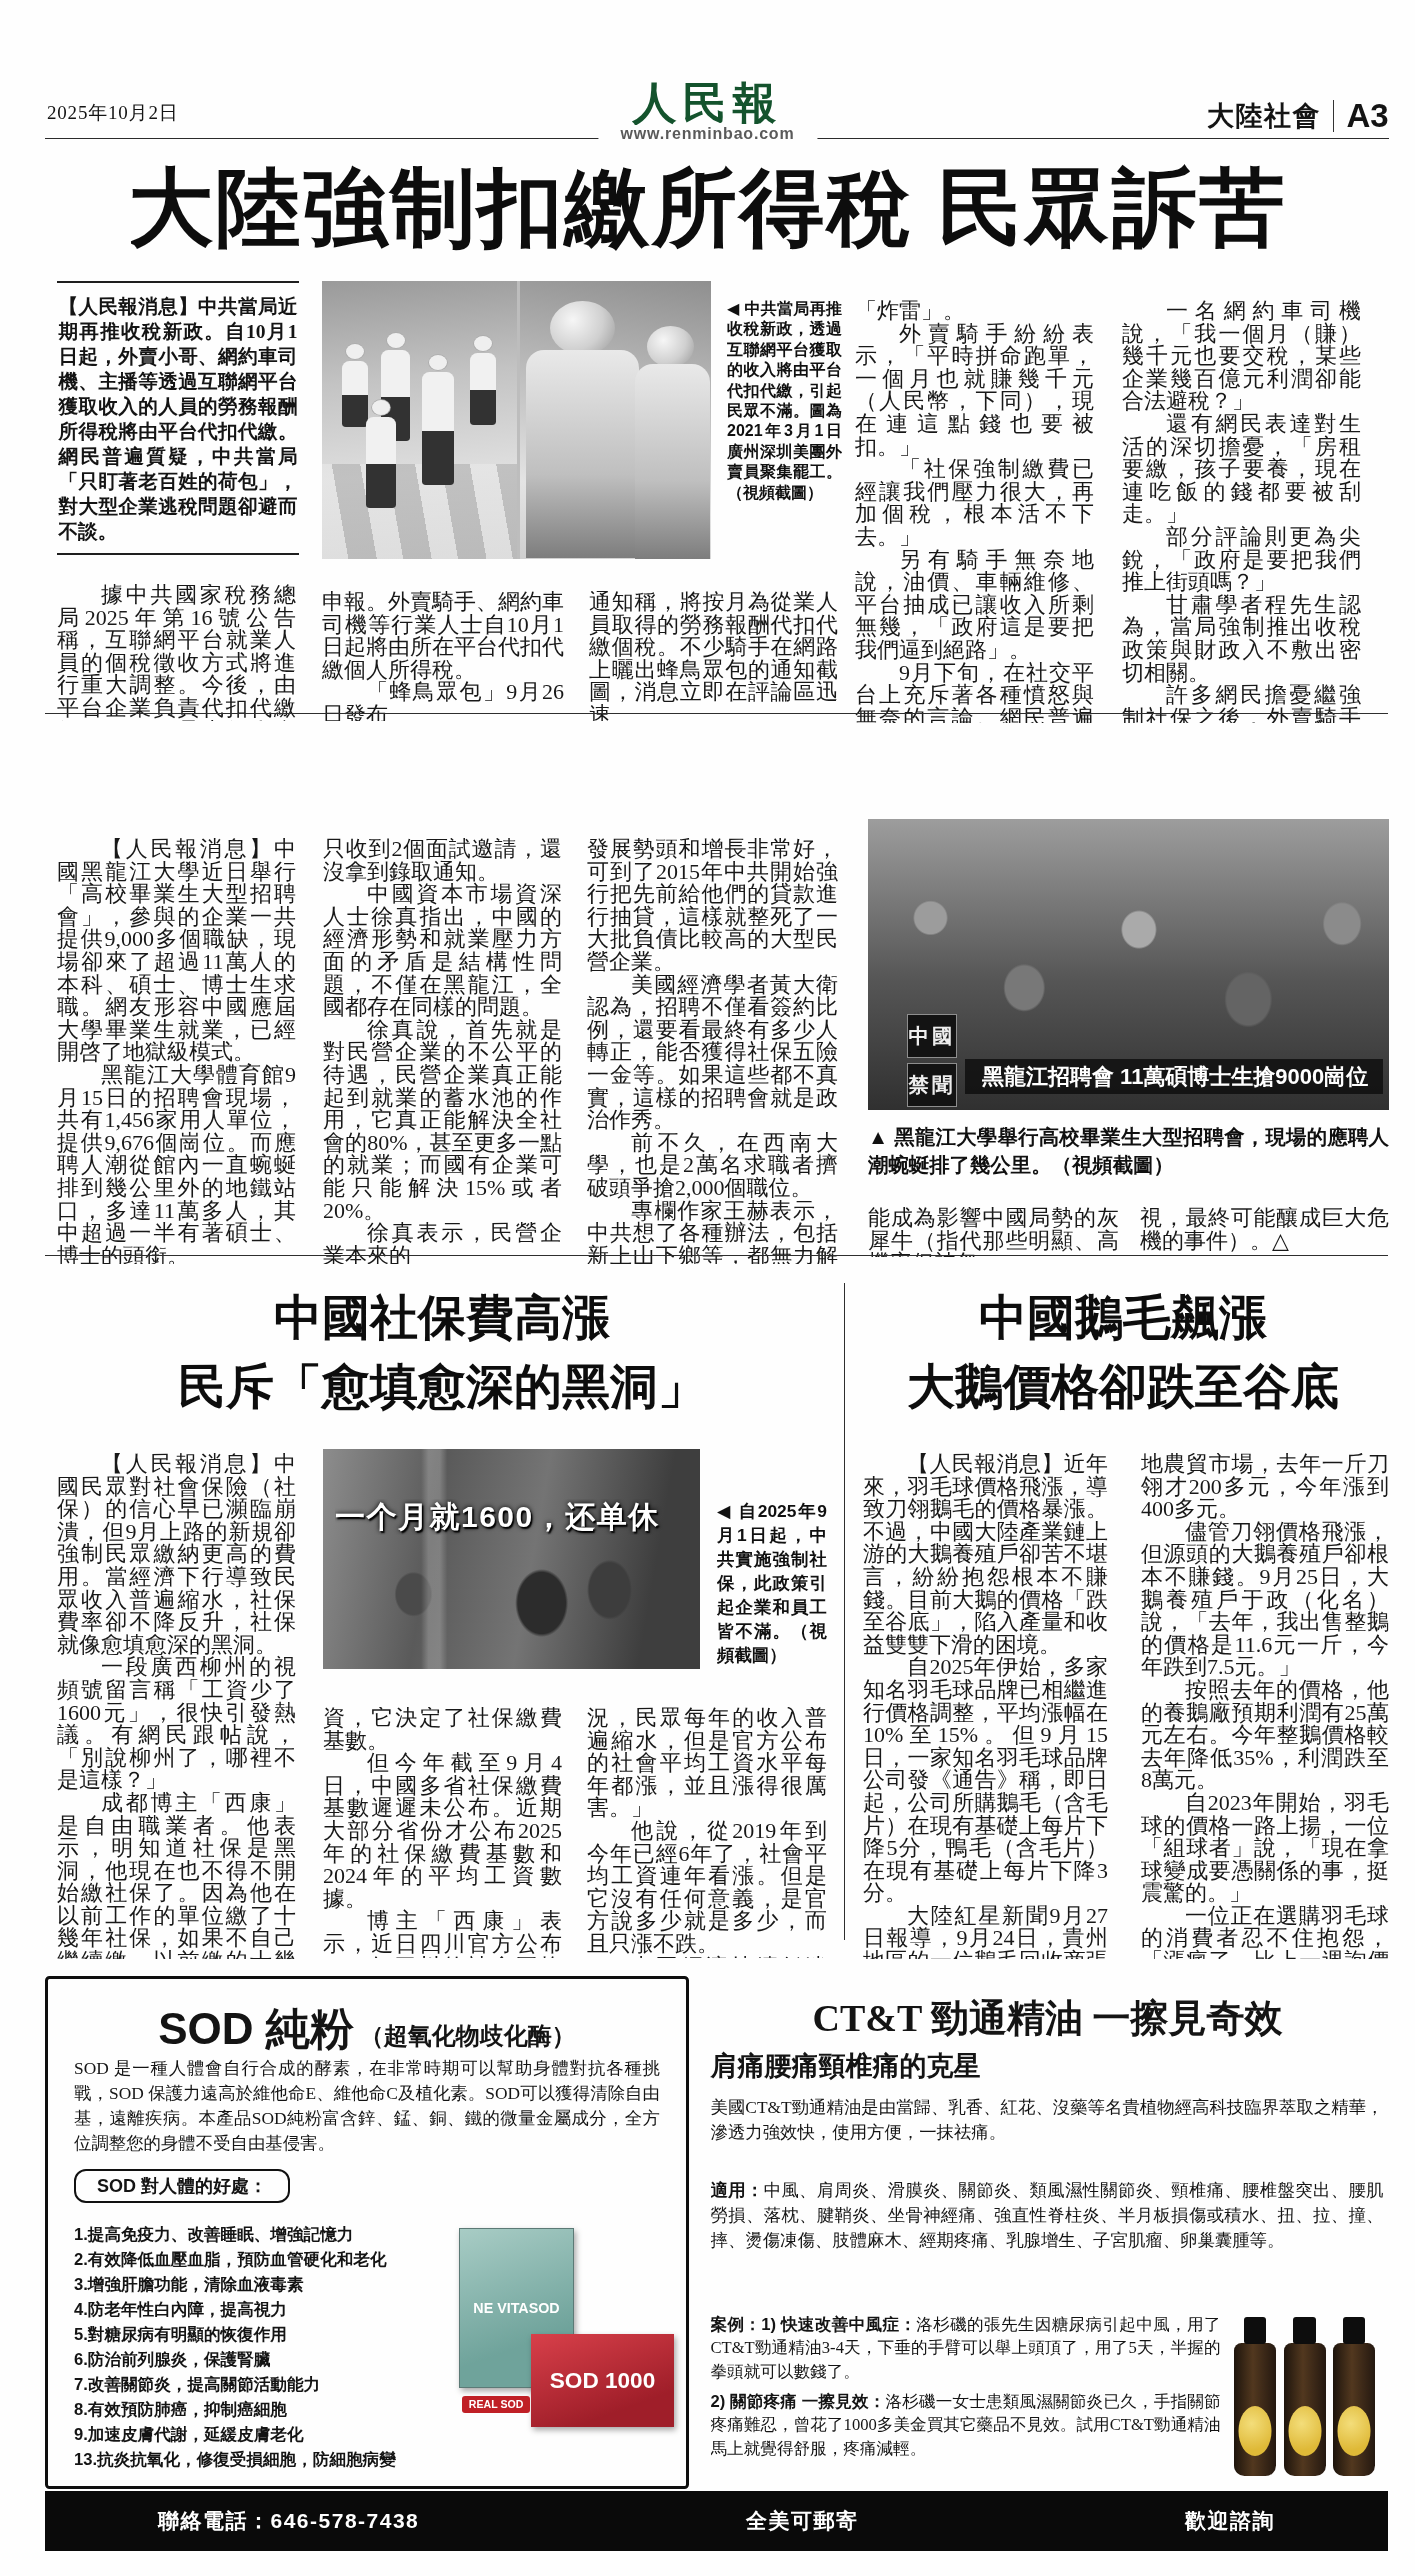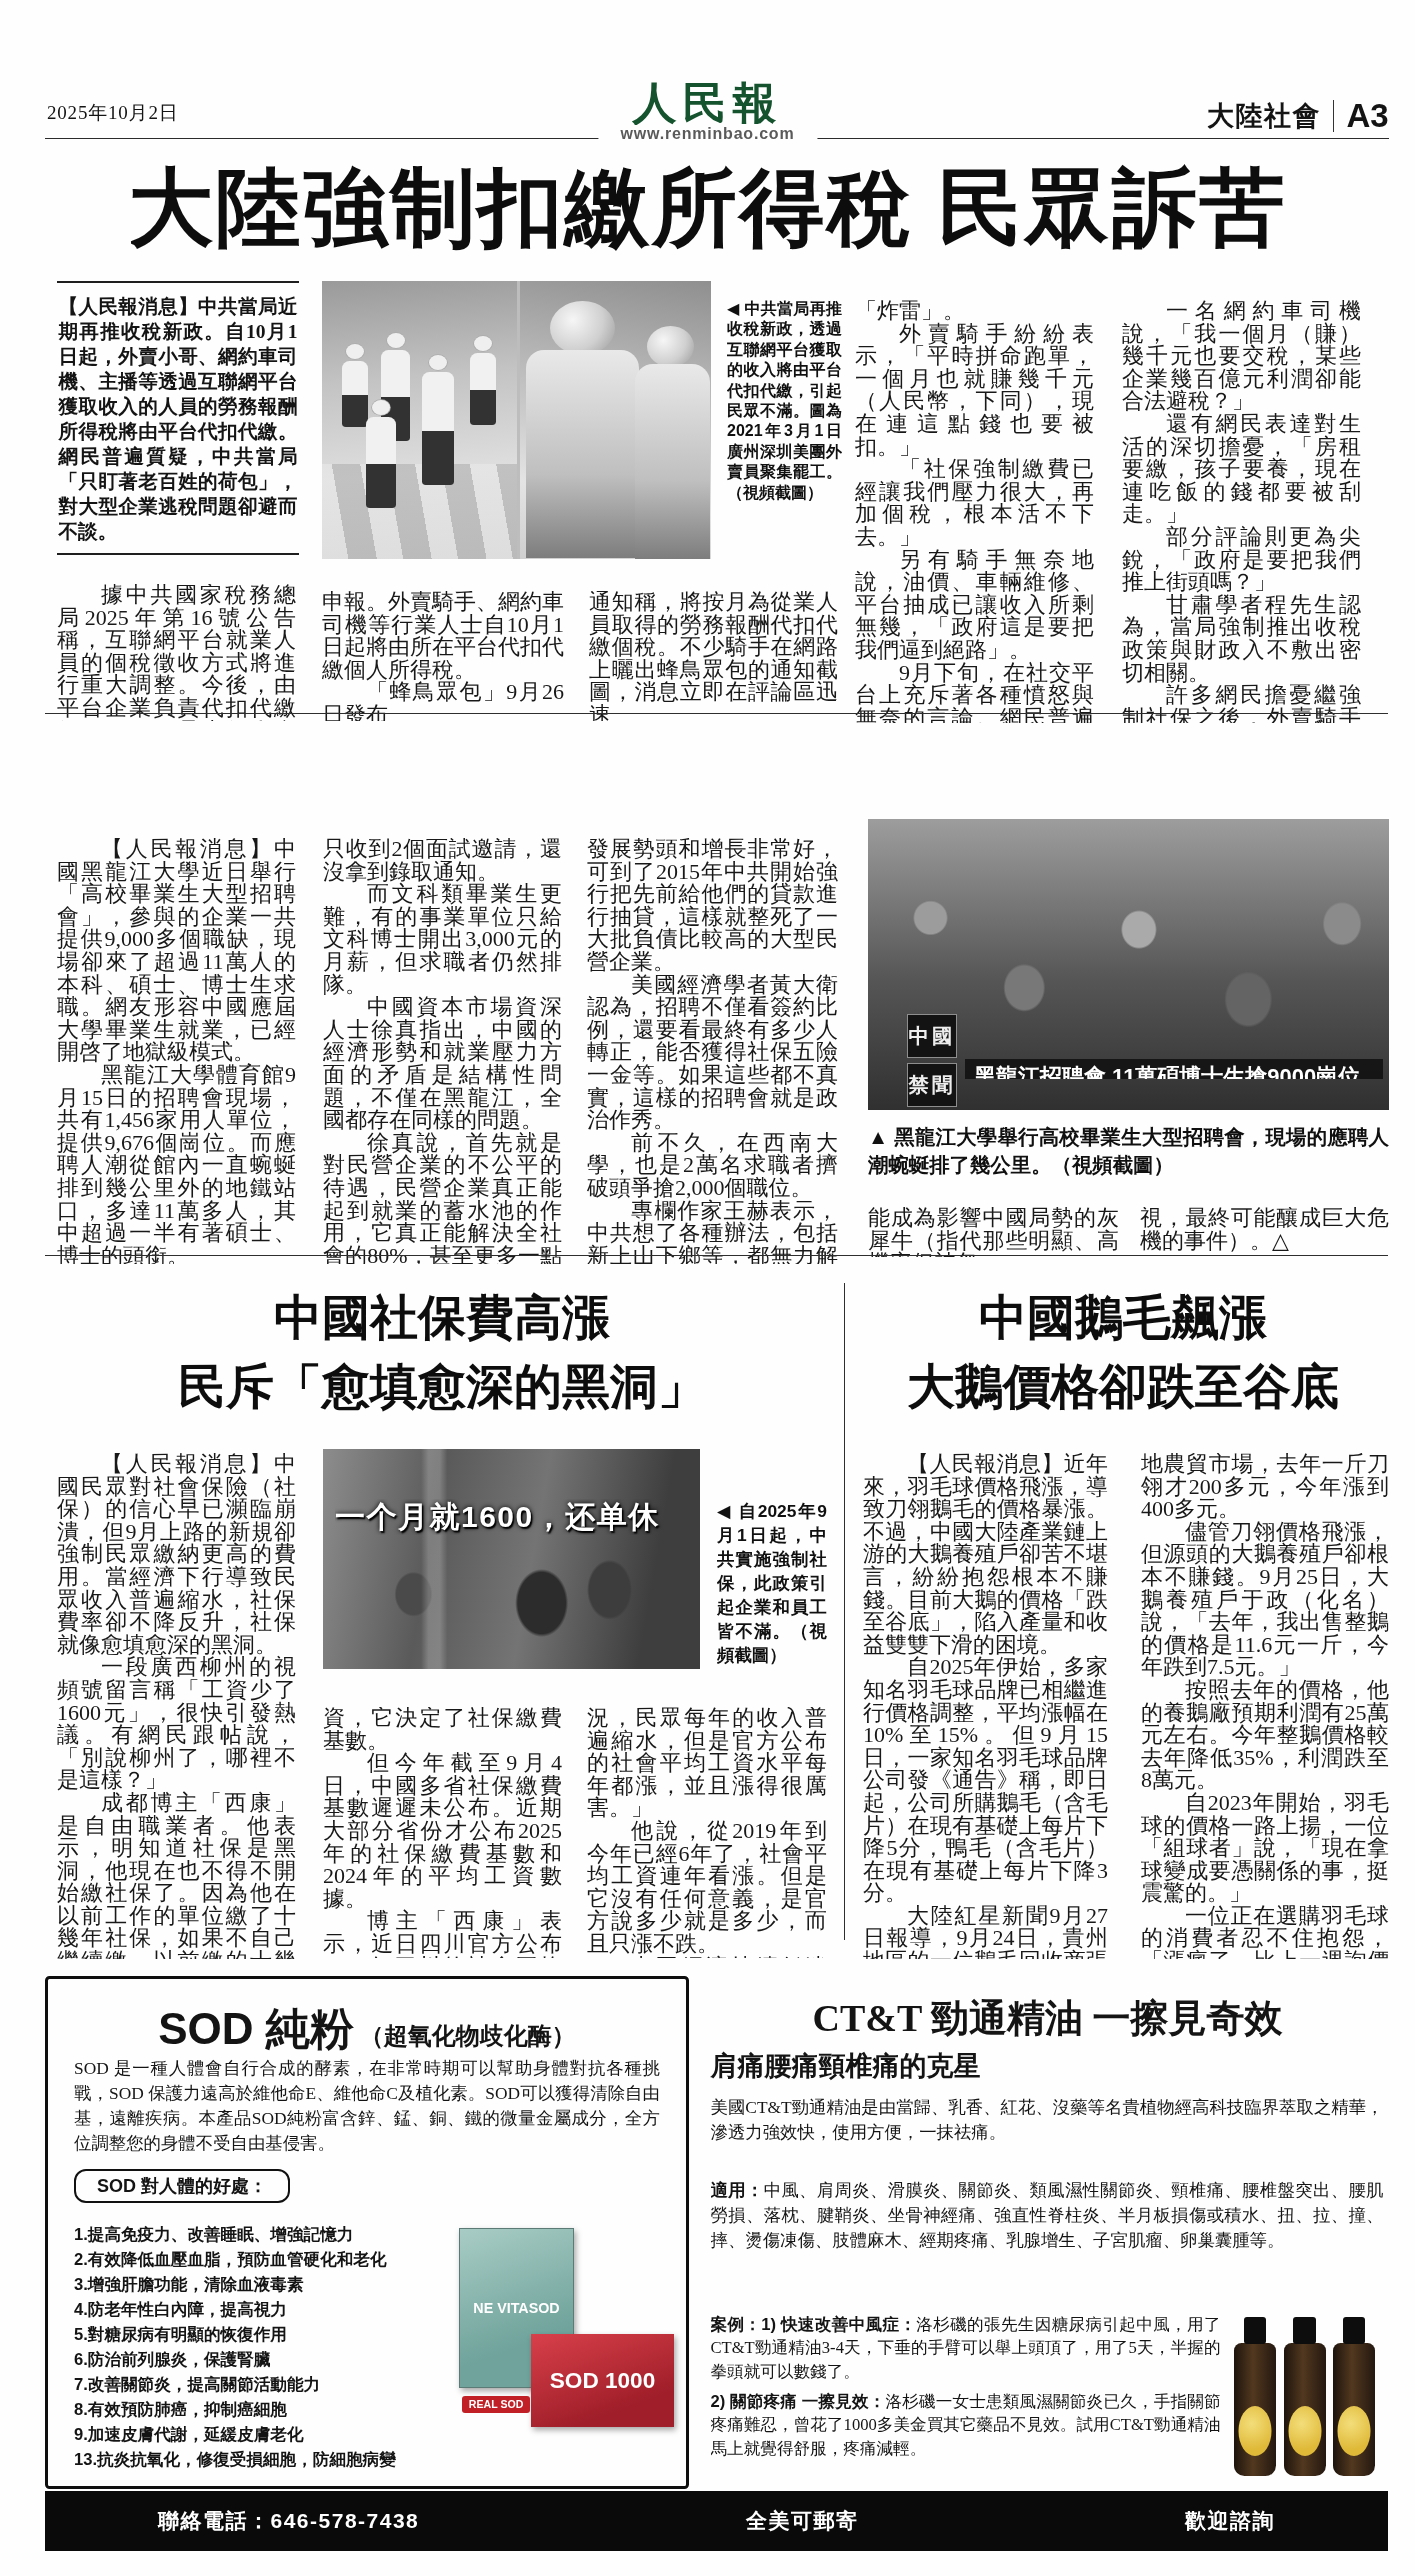--- a/index.html
+++ b/index.html
@@ -49,23 +49,23 @@
       linear-gradient(180deg,#9d9d9d,#565656 55%,#303030);}
   .photo-market{background:
       linear-gradient(90deg,transparent 0 26%,rgba(255,255,255,.22) 28% 31%,transparent 33%),
       radial-gradient(53px 68px at 58% 70%,#2c2c2c 0 45%,transparent 50%),
       radial-gradient(45px 60px at 76% 64%,#3d3d3d 0 45%,transparent 50%),
       radial-gradient(38px 45px at 24% 66%,#4a4a4a 0 45%,transparent 50%),
       linear-gradient(100deg,#8d8d8d,#5a5a5a 30%,#747474 55%,#3e3e3e 85%);}
   .badge{position:absolute;left:39px;top:195px;width:50px;}
   .badge div{height:42px;margin-bottom:4.5px;background:#131313;border:1.5px solid #8e8e8e;color:#ededed;
              font-family:"Liberation Sans","DejaVu Sans",sans-serif;font-weight:bold;font-size:20.4px;line-height:42px;text-align:center;letter-spacing:3px;}
-  .banner{position:absolute;left:97px;top:240px;right:6px;height:20px;background:rgba(14,14,14,.82);color:#fff;
+  .banner{position:absolute;left:97px;top:240px;right:6px;height:35px;background:rgba(14,14,14,.82);color:#fff;
           font-family:"Liberation Sans","DejaVu Sans",sans-serif;font-weight:bold;font-size:22px;line-height:35px;
-          padding-left:9px;white-space:nowrap;overflow:hidden;}
+          padding-left:17px;white-space:nowrap;overflow:hidden;}
   .overlay-txt{position:absolute;top:50px;left:12px;right:6px;color:#fff;letter-spacing:1.5px;
           font-family:"Liberation Sans","DejaVu Sans",sans-serif;font-weight:bold;font-size:30px;line-height:1.2;
           text-shadow:0 0 5.3px #000,1.5px 1.5px 1.5px #000;white-space:nowrap;overflow:hidden;}
   
   .sod-box{position:absolute;left:45px;top:1976px;width:638px;height:507px;border:3px solid #0e0e0e;border-radius:4.5px;overflow:hidden;}
   .sod-title-row{position:absolute;left:0;top:21px;width:100%;display:flex;justify-content:center;align-items:baseline;gap:6px;white-space:nowrap;}
   .sod-title{font-size:44px;font-weight:900;font-family:"Liberation Sans","DejaVu Sans",sans-serif;}
   .sod-paren{font-size:24px;font-weight:bold;}
   .ad-p{position:absolute;font-size:17.4px;line-height:25px;text-align:justify;overflow:hidden;margin:0;}
   .benefit-head{position:absolute;left:26px;top:190px;border:2.3px solid #111;border-radius:12px;padding:3px 21px;
@@ -163,21 +163,20 @@
   <div class="rule-h" style="left:45px;top:713px;width:1343px;"></div>
 
 
   <div class="col" style="left:57px;top:819px;width:239px;height:426px;">
       <p>【人民報消息】中國黑龍江大學近日舉行「高校畢業生大型招聘會」，參與的企業一共提供9,000多個職缺，現場卻來了超過11萬人的本科、碩士、博士生求職。網友形容中國應屆大學畢業生就業，已經開啓了地獄級模式。</p>
       <p>黑龍江大學體育館9月15日的招聘會現場，共有1,456家用人單位，提供9,676個崗位。而應聘人潮從館內一直蜿蜒排到幾公里外的地鐵站口，多達11萬多人，其中超過一半有著碩士、博士的頭銜。</p>
       <p>一位剛畢業的碩士同學說自己連續參加3場大型招聘會，每一場都投出幾十份簡歷。可是他</p>
     </div>
   <div class="col" style="left:323px;top:819px;width:239px;height:426px;">
       <p class="cont">只收到2個面試邀請，還沒拿到錄取通知。</p>
-      <p>而文科類畢業生更難，有的事業單位只給文科博士開出3,000元的月薪，但求職者仍然排隊。</p>
       <p>中國資本市場資深人士徐真指出，中國的經濟形勢和就業壓力方面的矛盾是結構性問題，不僅在黑龍江，全國都存在同樣的問題。</p>
       <p>徐真說，首先就是對民營企業的不公平的待遇，民營企業真正能起到就業的蓄水池的作用，它真正能解決全社會的80%，甚至更多一點的就業；而國有企業可能只能解決15%或者20%。</p>
       <p>徐真表示，民營企業本來的</p>
     </div>
   <div class="col" style="left:587px;top:819px;width:251px;height:426px;">
       <p class="cont">發展勢頭和增長非常好，可到了2015年中共開始強行把先前給他們的貸款進行抽貸，這樣就整死了一大批負債比較高的大型民營企業。</p>
       <p>美國經濟學者黃大衛認為，招聘不僅看簽約比例，還要看最終有多少人轉正，能否獲得社保五險一金等。如果這些都不真實，這樣的招聘會就是政治作秀。</p>
       <p>前不久，在西南大學，也是2萬名求職者擠破頭爭搶2,000個職位。</p>
       <p>專欄作家王赫表示，中共想了各種辦法，包括新上山下鄉等，都無力解決大學畢業生就業問題。未來中國的失業大學生可</p>
     </div>

